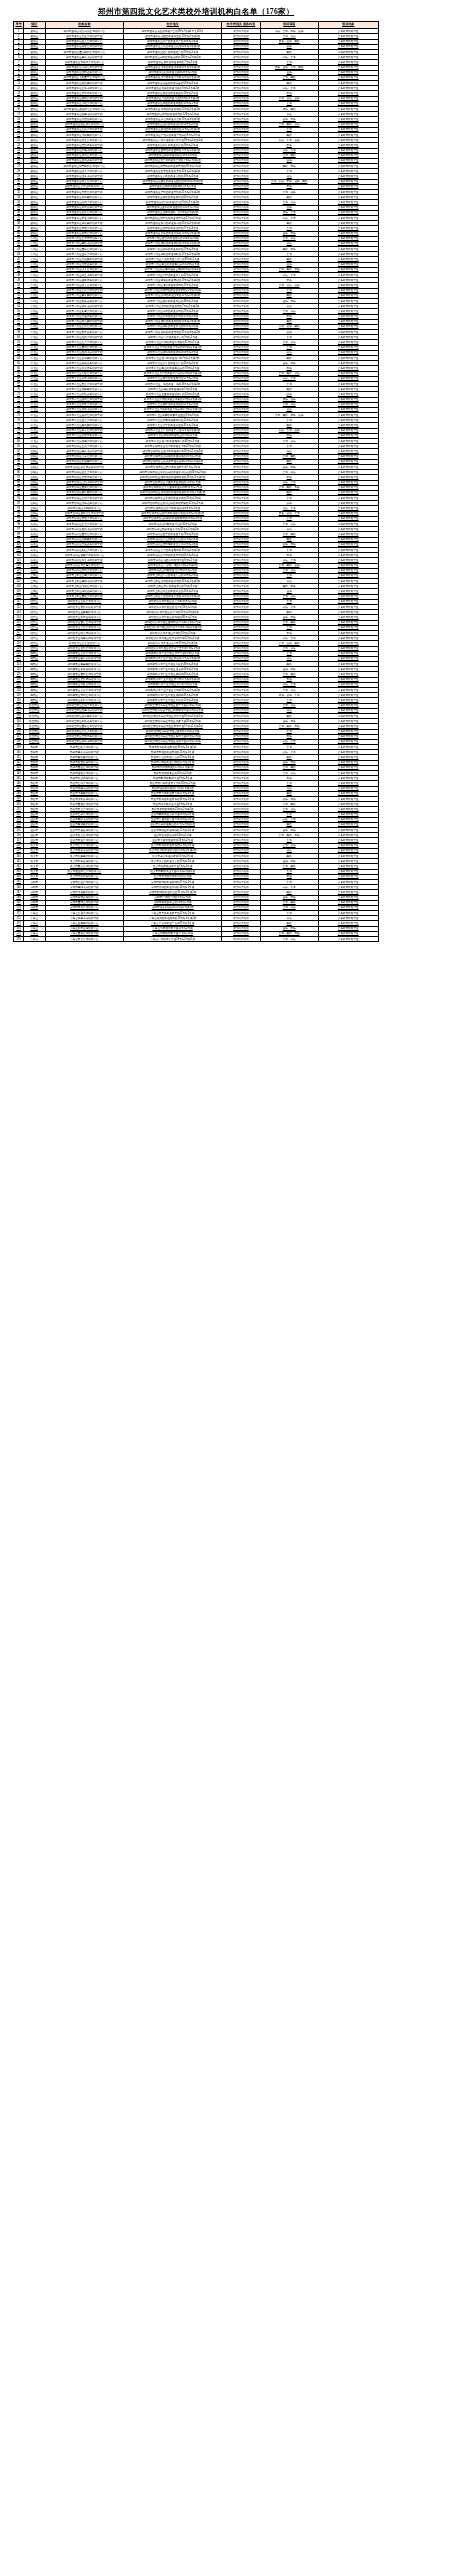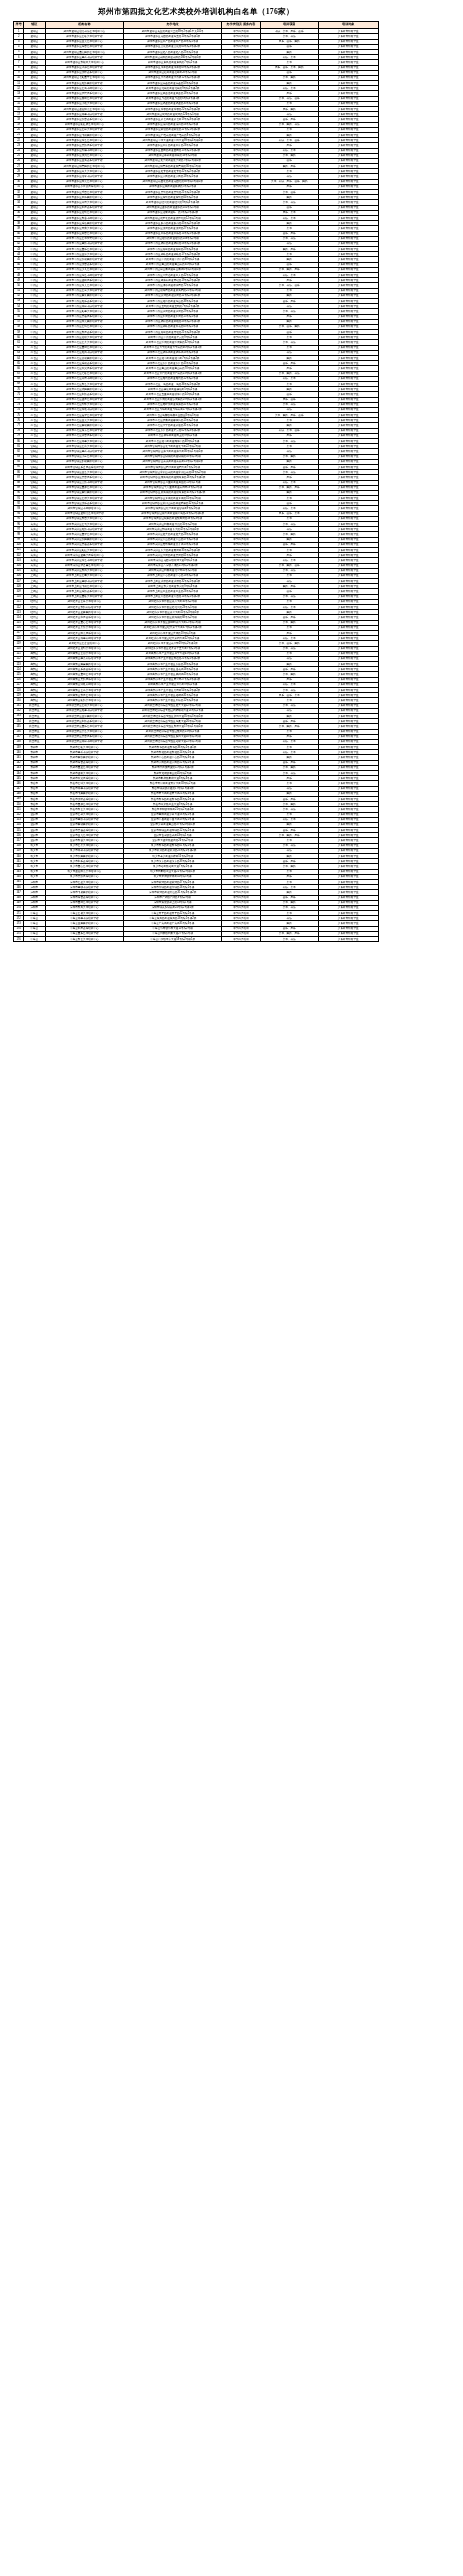--- a/index.html
+++ b/index.html
@@ -4,20 +4,21 @@
 <style>
   html,body{margin:0;padding:0;background:#ffffff;}
   body{
     font-family:"Liberation Sans","DejaVu Sans",sans-serif;
     width:464px;
   }
   .page{
     width:392px;
     box-sizing:border-box;
     padding:5.2px 13.4px 20.6px 13.4px;
+    text-decoration:underline;
   }
   .doc-title{
     text-align:center;
     font-family:"Liberation Serif","DejaVu Serif",serif;
     font-weight:700;
     font-size:7.7px;
     letter-spacing:0.3px;
     margin:2.1px 0 4.1px 0;
     color:#000;
   }

